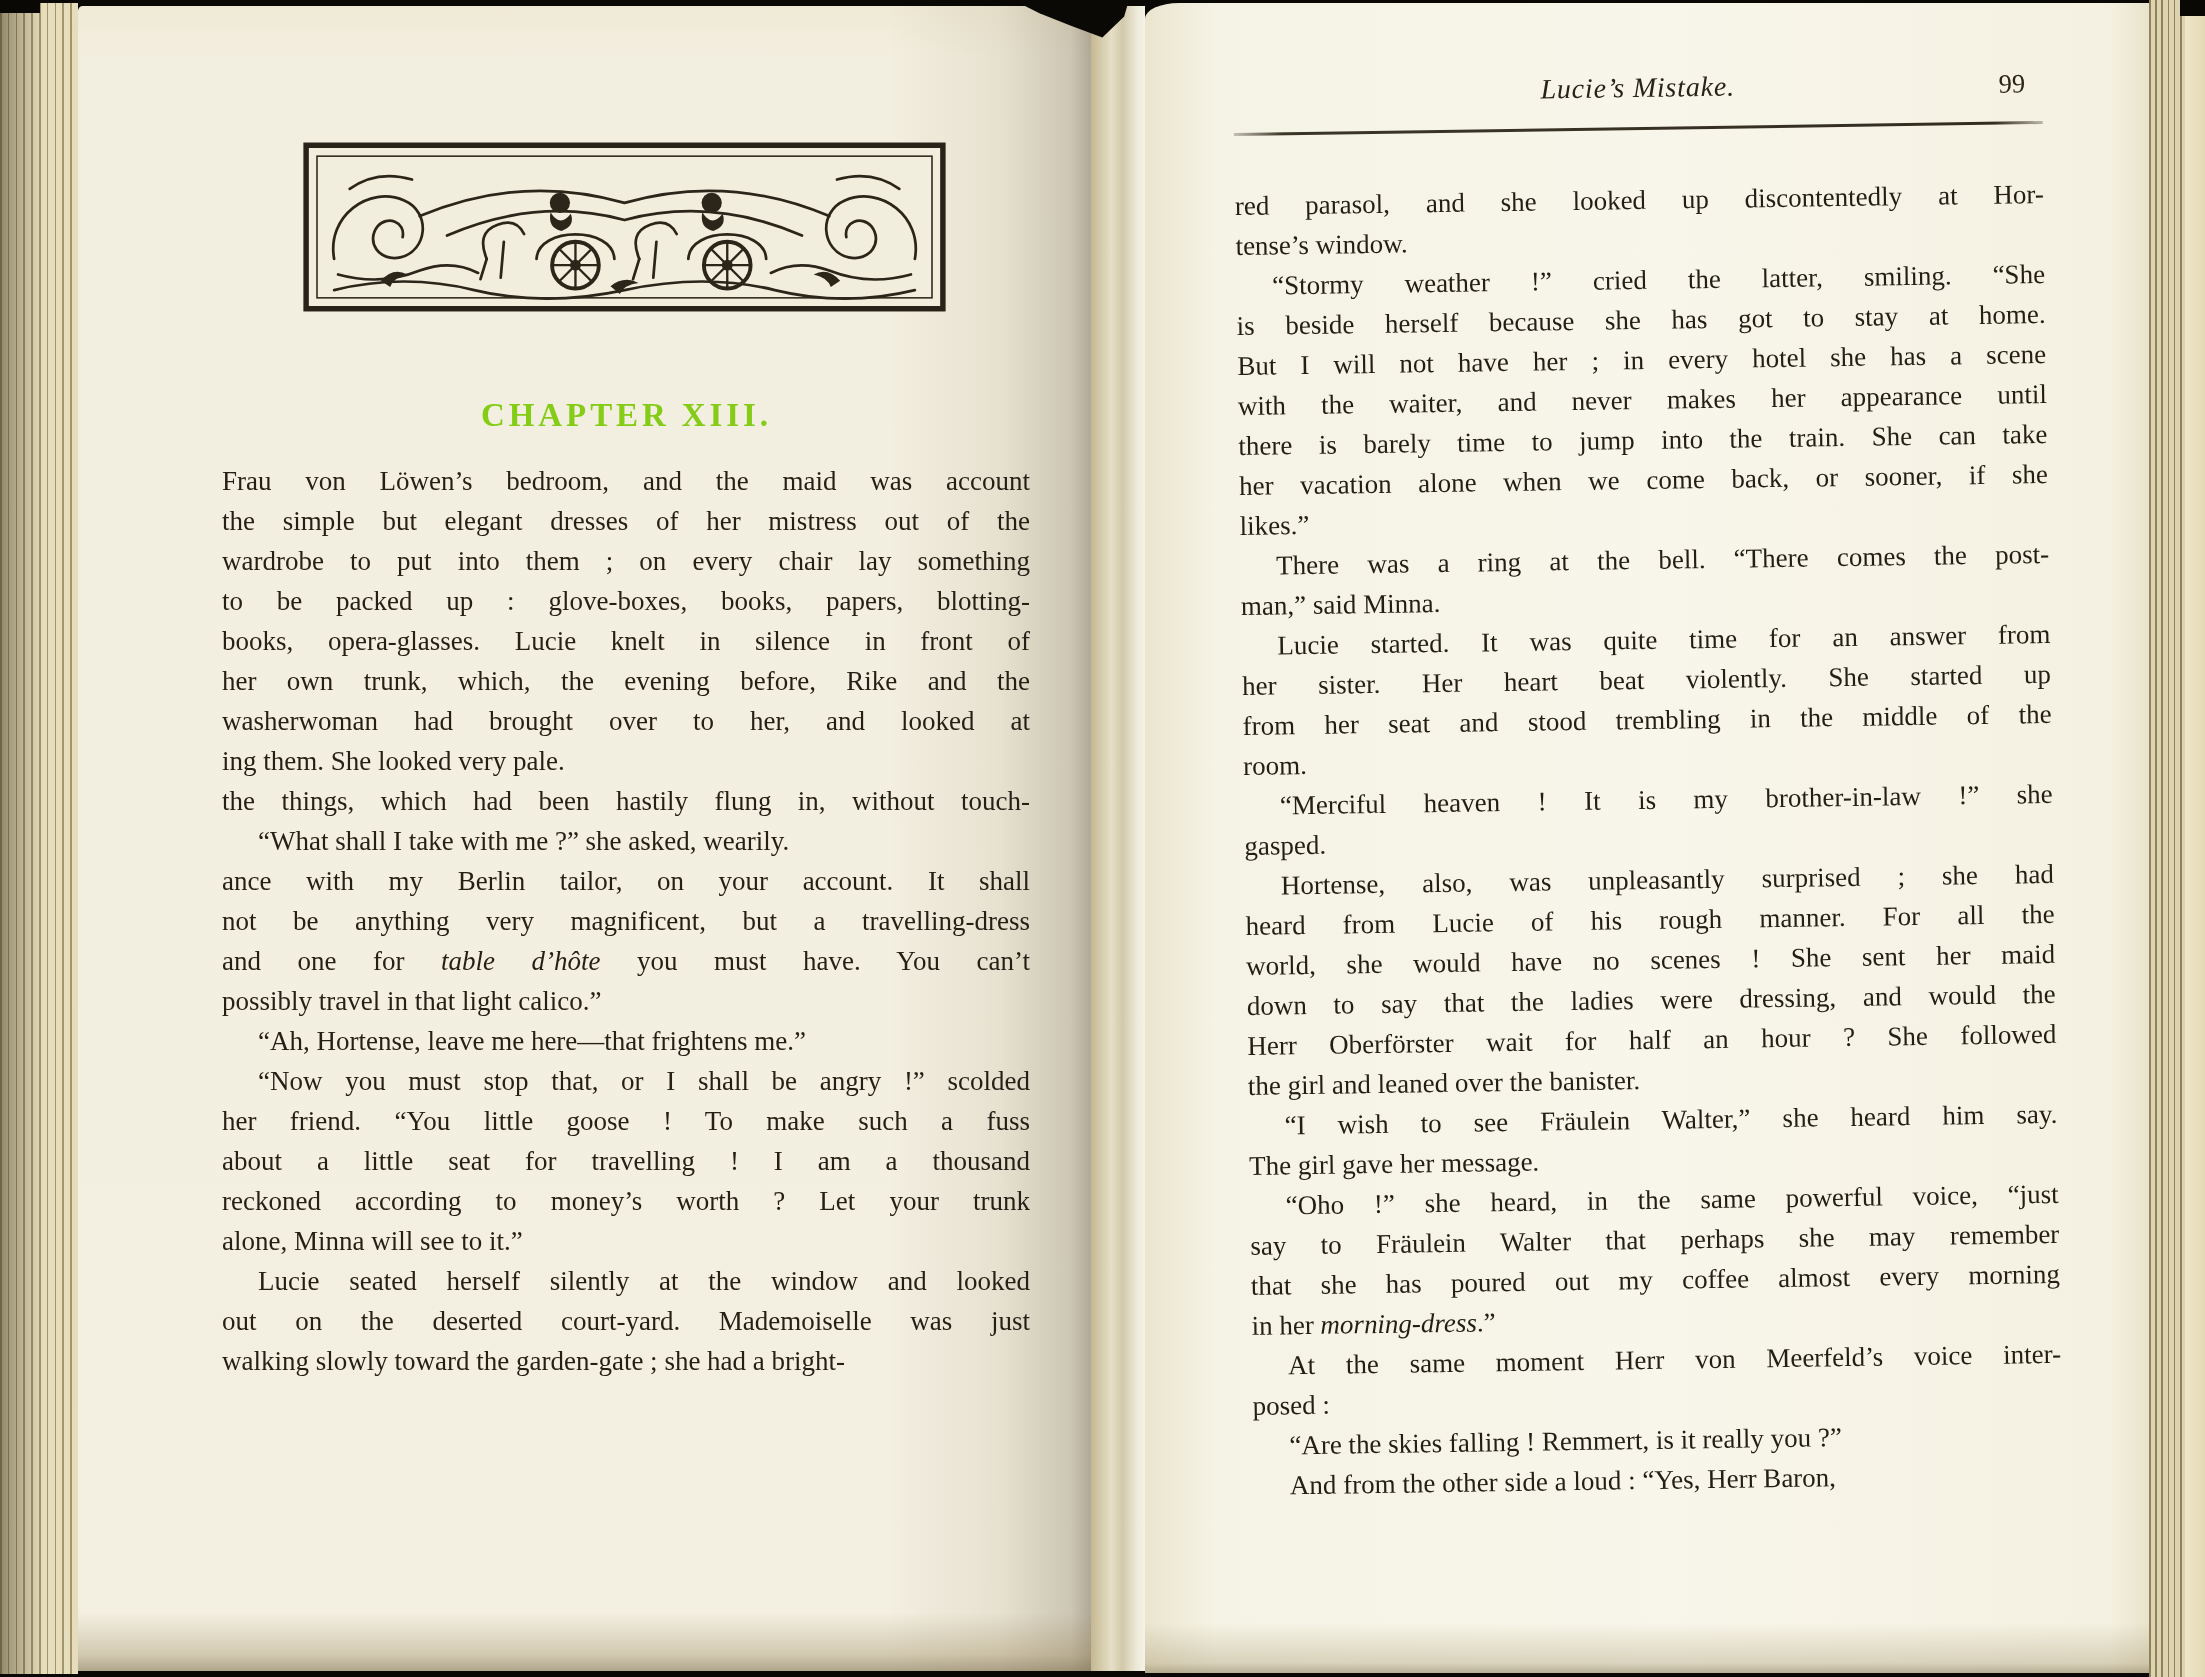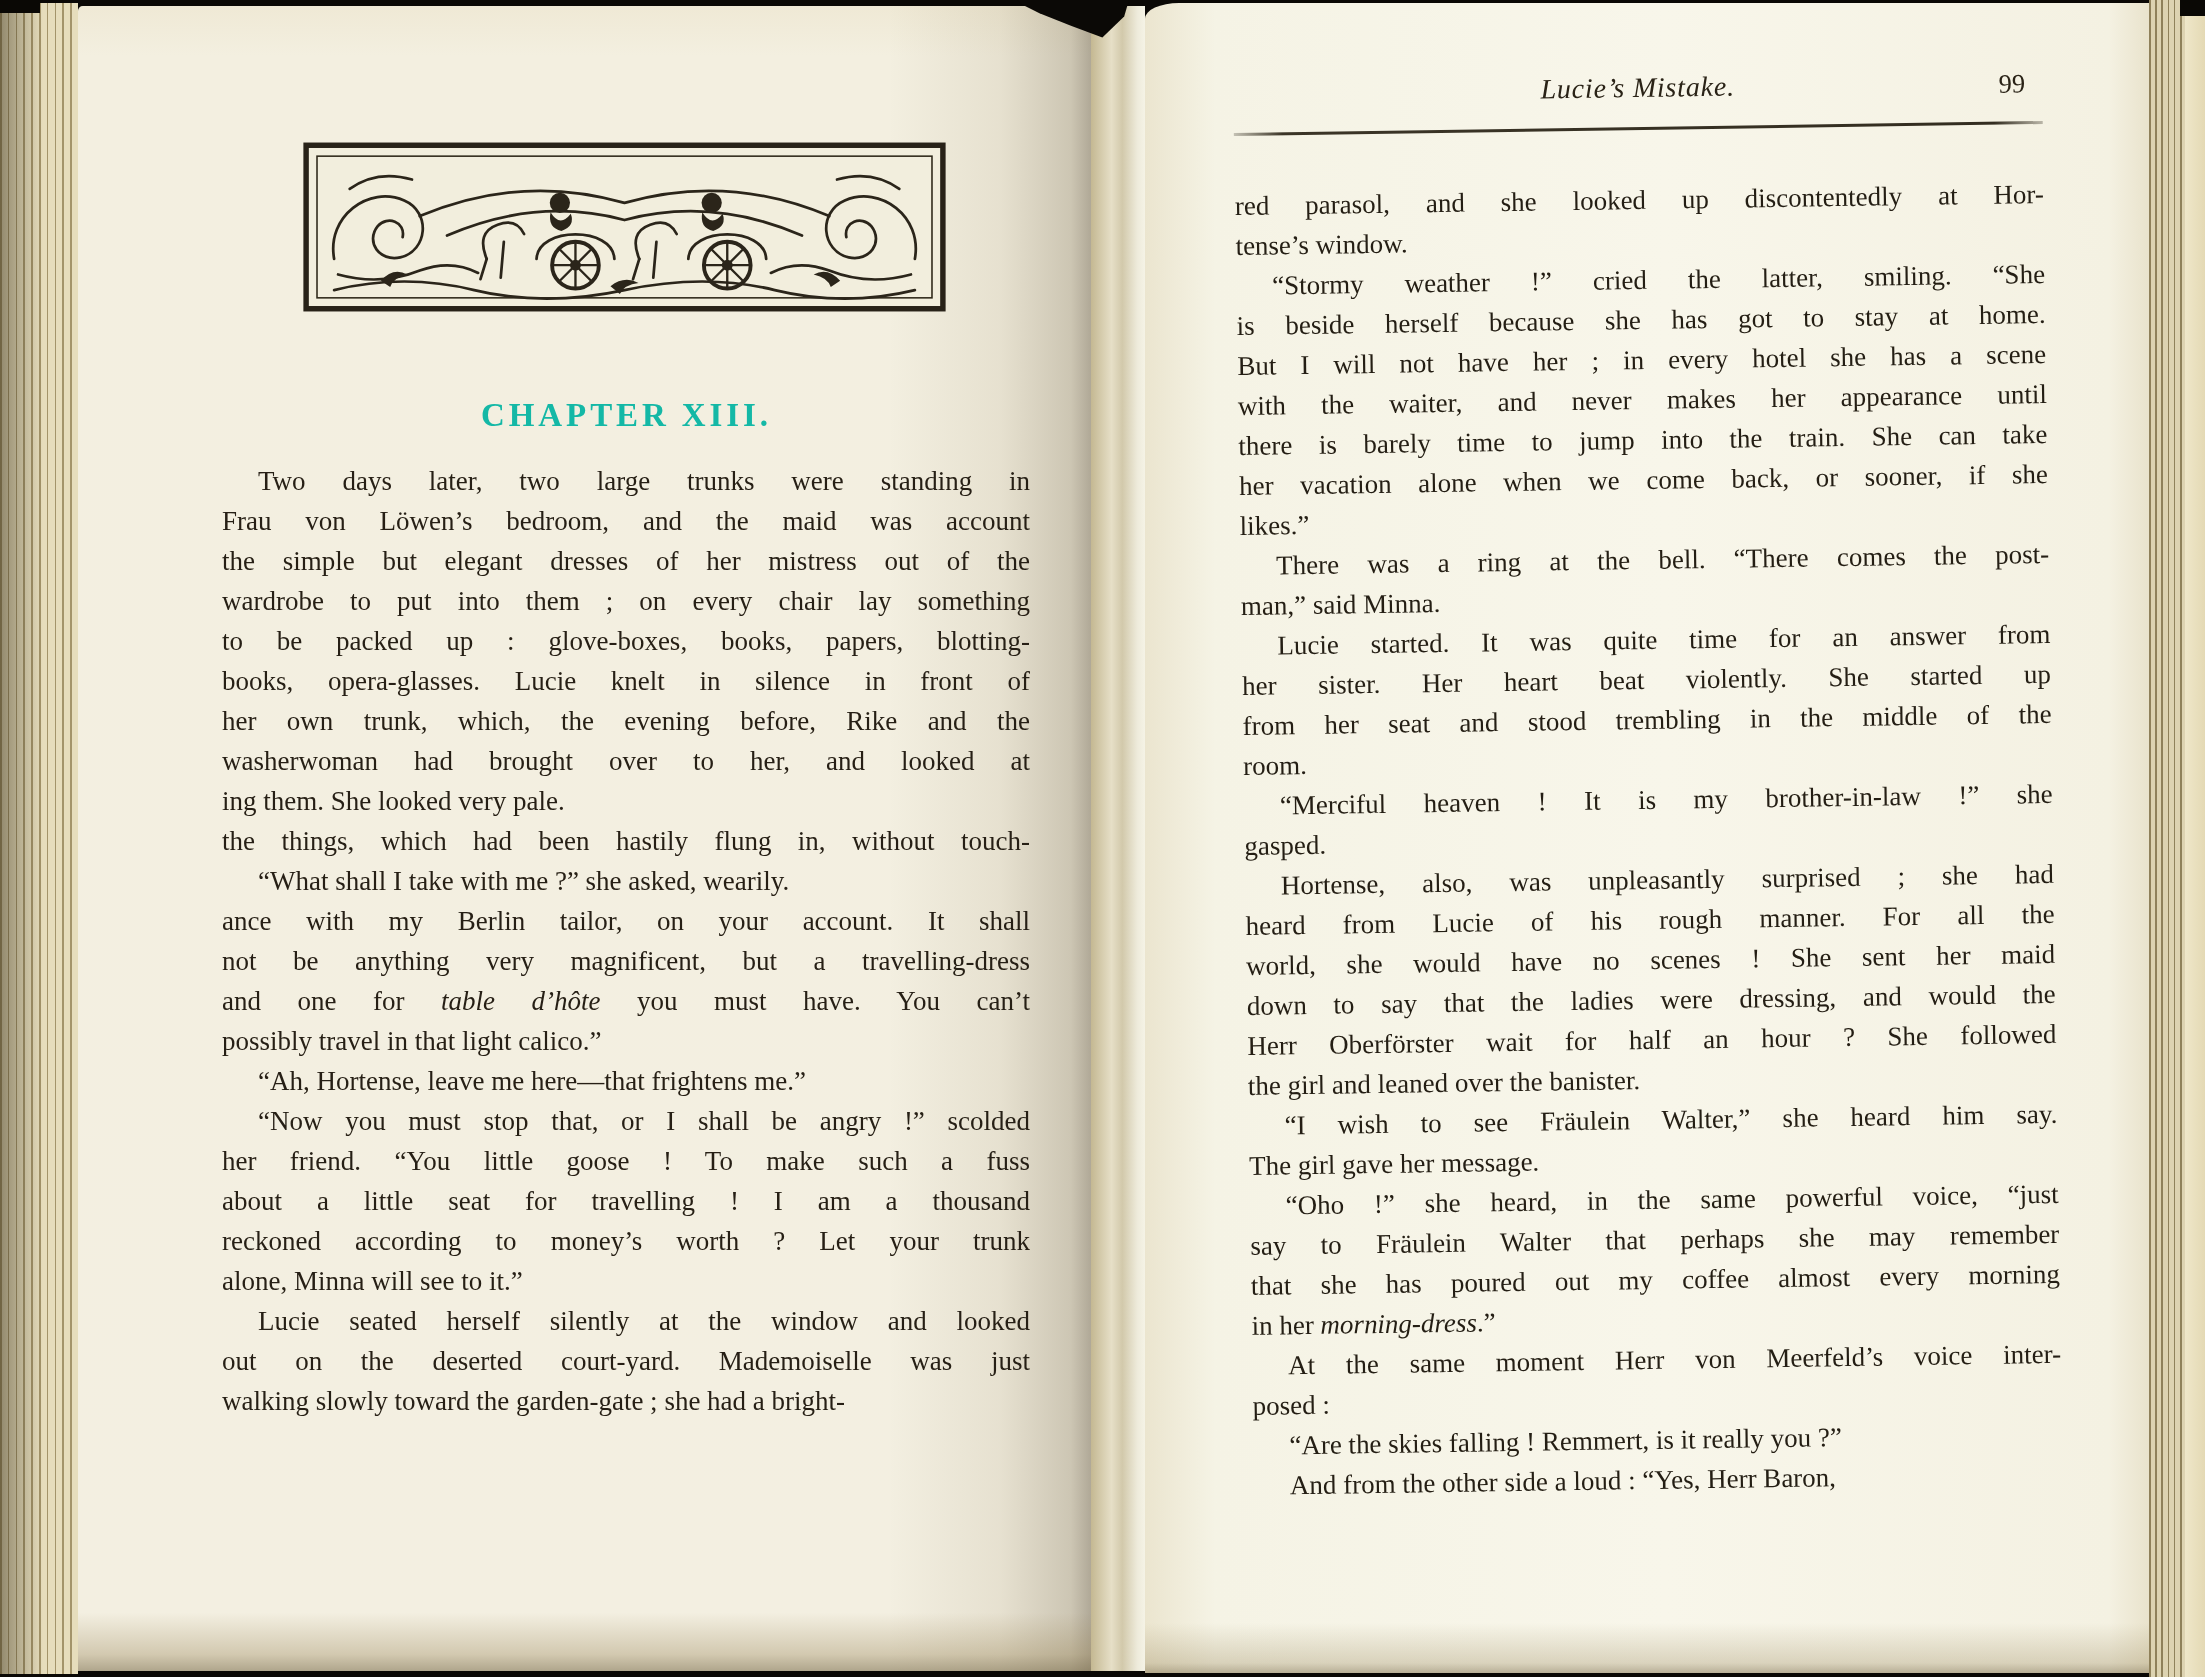--- a/index.html
+++ b/index.html
@@ -49,21 +49,21 @@
   .notch{
     position:absolute;left:1008px;top:0;width:121px;height:39px;background:#0b0906;
     clip-path:polygon(8% 0,100% 0,96% 42%,78% 96%,52% 66%,26% 34%,12% 12%);
   }
 
   .ornament{position:absolute;left:303px;top:142px;width:643px;height:170px;}
   .ornament svg{display:block;width:100%;height:100%;}
 
   .chapter-heading{
     position:absolute;left:222px;top:397px;width:809px;
-    text-align:center;font-size:33px;letter-spacing:3.9px;color:#14b8a6;font-weight:bold;
+    text-align:center;font-size:33px;letter-spacing:3.9px;color:#84cc16;font-weight:bold;
   }
   .left-body{
     position:absolute;left:222px;top:461px;width:808px;
     font-size:27px;line-height:40px;color:#261f15;
   }
 
   .right-rot{
     position:absolute;left:1233px;top:78px;width:809px;
     transform:rotate(-0.85deg);transform-origin:0 0;
   }
@@ -151,21 +151,20 @@
       <g fill="#2b251a">
         <circle cx="350" cy="158" r="7"></circle>
           <circle cx="545" cy="158" r="7"></circle>
       </g>
     </svg>
   </div>
 
   <div class="chapter-heading">CHAPTER XIII.</div>
 
   <div class="left-body" id="left-body">
-      <div class="line ind">Two days later, two large trunks were standing in</div>
       <div class="line">Frau von Löwen’s bedroom, and the maid was account</div>
       <div class="line">the simple but elegant dresses of her mistress out of the</div>
       <div class="line">wardrobe to put into them ; on every chair lay something</div>
       <div class="line">to be packed up : glove-boxes, books, papers, blotting-</div>
       <div class="line">books, opera-glasses.  Lucie knelt in silence in front of</div>
       <div class="line">her own trunk, which, the evening before, Rike and the</div>
       <div class="line">washerwoman had brought over to her, and looked at</div>
       <div class="line last">ing them.  She looked very pale.</div>
       <div class="line">the things, which had been hastily flung in, without touch-</div>
       <div class="line last ind">“What shall I take with me ?” she asked, wearily.</div>

